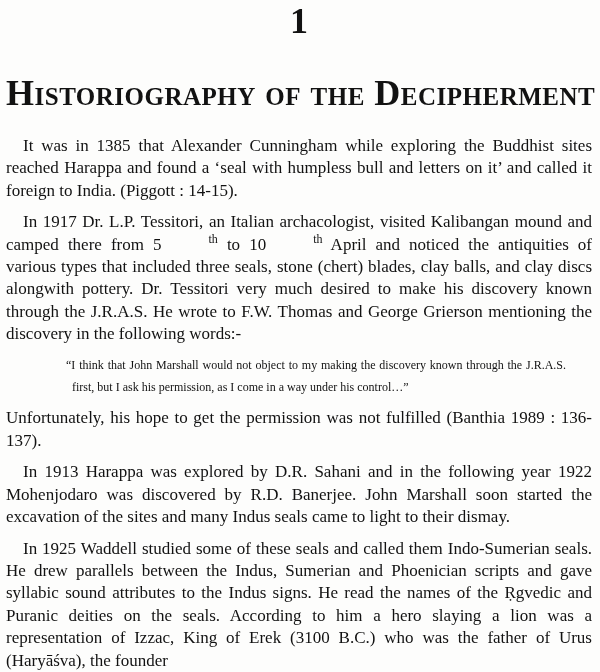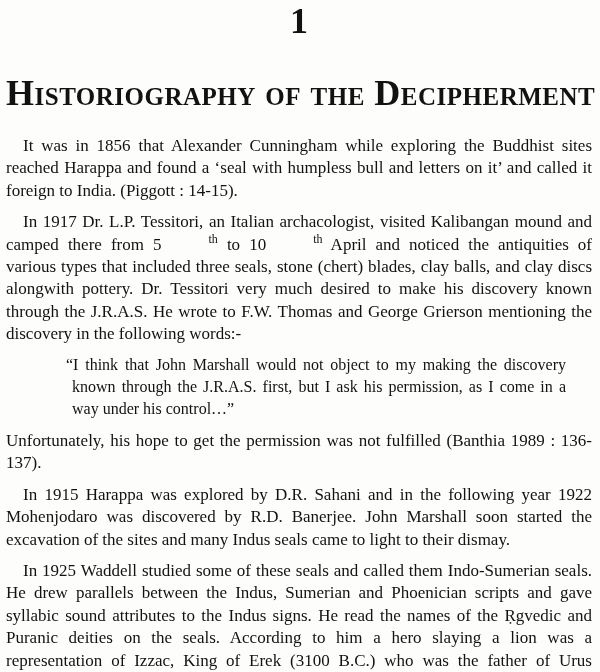--- a/index.html
+++ b/index.html
@@ -48,21 +48,21 @@
     margin-top: 0;
   }
   p.indent {
     text-indent: 17px;
   }
   p.noindent {
     text-indent: 0;
   }
   blockquote.letter-quote {
     margin: 8px 26px 0 66px;
-    font-size: 16px;
+    font-size: 12px;
     line-height: 22.4px;
     text-align: justify;
     text-indent: -6px;
   }
   sup {
     font-size: 12px;
     line-height: 0;
     vertical-align: super;
     margin-left: 47px;
   }
@@ -71,25 +71,25 @@
 <body>
 
 <div class="page">
 
   <div class="chapter-number">1</div>
 
   <h1 class="chapter-title">
     <span class="title-line">Historiography of the Decipherment of the</span>
   </h1>
 
-  <p class="body indent first">It was in 1856 that Alexander Cunningham while exploring the Buddhist sites reached Harappa and found a ‘seal with humpless bull and letters on it’ and called it foreign to India. (Piggott : 14-15).</p>
+  <p class="body indent first">It was in 1385 that Alexander Cunningham while exploring the Buddhist sites reached Harappa and found a ‘seal with humpless bull and letters on it’ and called it foreign to India. (Piggott : 14-15).</p>
 
   <p class="body indent">In 1917 Dr. L.P. Tessitori, an Italian archacologist, visited Kalibangan mound and camped there from 5<sup>th</sup> to 10<sup>th</sup> April and noticed the antiquities of various types that included three seals, stone (chert) blades, clay balls, and clay discs alongwith pottery. Dr. Tessitori very much desired to make his discovery known through the J.R.A.S. He wrote to F.W. Thomas and George Grierson mentioning the discovery in the following words:-</p>
 
   <blockquote class="letter-quote">“I think that John Marshall would not object to my making the discovery known through the J.R.A.S. first, but I ask his permission, as I come in a way under his control…”</blockquote>
 
   <p class="body noindent">Unfortunately, his hope to get the permission was not fulfilled (Banthia 1989 : 136-137).</p>
 
-  <p class="body indent">In 1915 Harappa was explored by D.R. Sahani and in the following year 1922 Mohenjodaro was discovered by R.D. Banerjee. John Marshall soon started the excavation of the sites and many Indus seals came to light to their dismay.</p>
+  <p class="body indent">In 1913 Harappa was explored by D.R. Sahani and in the following year 1922 Mohenjodaro was discovered by R.D. Banerjee. John Marshall soon started the excavation of the sites and many Indus seals came to light to their dismay.</p>
 
   <p class="body indent">In 1925 Waddell studied some of these seals and called them Indo-Sumerian seals. He drew parallels between the Indus, Sumerian and Phoenician scripts and gave syllabic sound attributes to the Indus signs. He read the names of the Ṛgvedic and Puranic deities on the seals. According to him a hero slaying a lion was a representation of Izzac, King of Erek (3100 B.C.) who was the father of Urus (Haryāśva), the founder</p>
 
 </div>
 
 </body></html>

